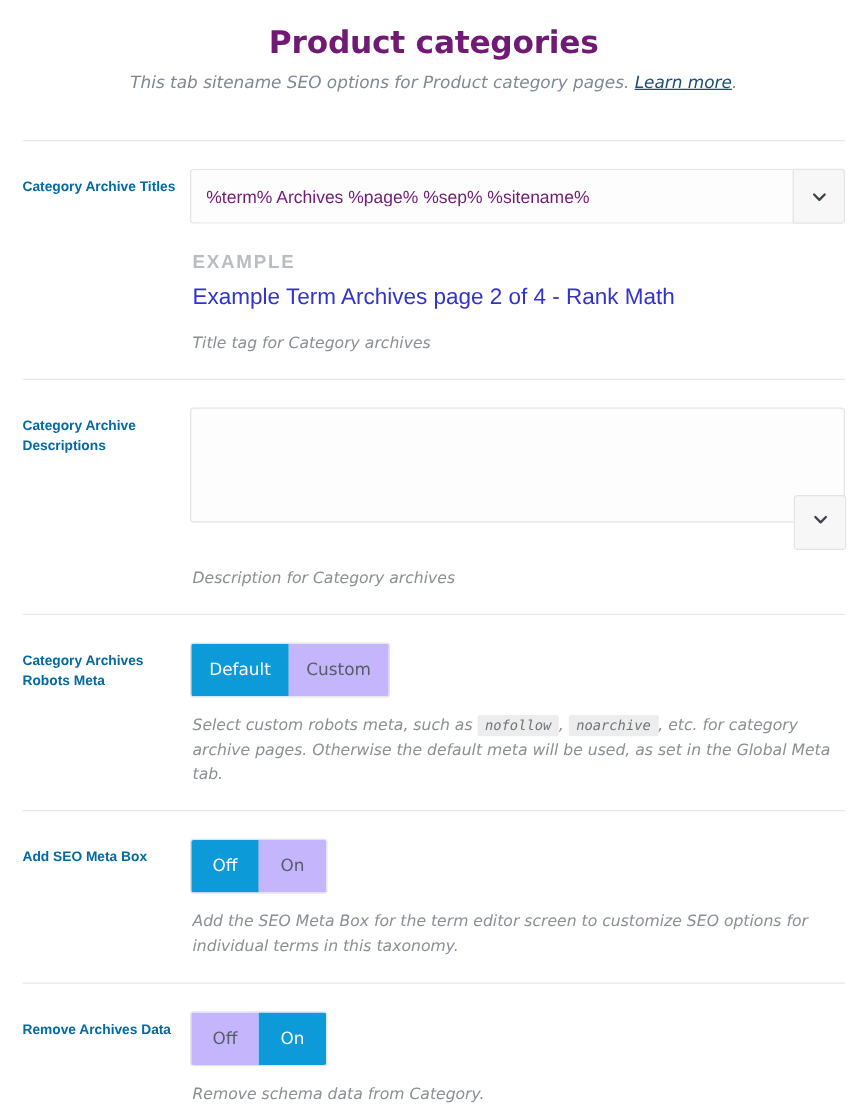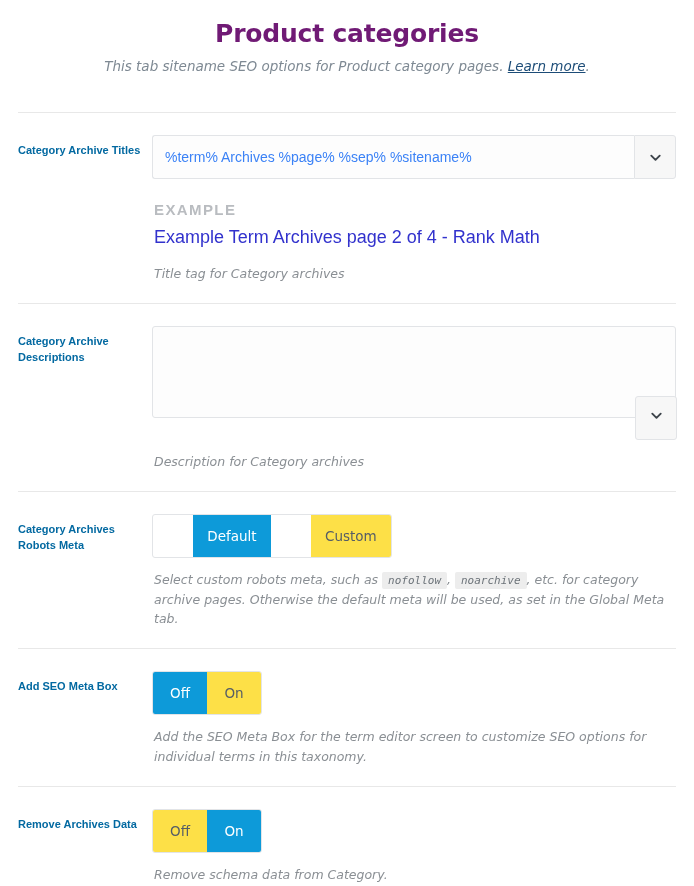--- a/index.html
+++ b/index.html
@@ -87,21 +87,21 @@
   }
   .text-input {
     flex: 1 1 auto;
     min-width: 0;
     height: 44px;
     border: 1px solid #e2e4e7;
     border-right: none;
     background: #fdfdfd;
     font-family: "Liberation Sans", sans-serif;
     font-size: 14px;
-    color: #3b82f6;
+    color: #701a75;
     padding: 0 12px;
     border-radius: 3px 0 0 3px;
     outline: none;
   }
   .chevron-btn {
     flex: 0 0 42px;
     width: 42px;
     height: 44px;
     border: 1px solid #e2e4e7;
     background: #f7f7f7;
@@ -183,30 +183,30 @@
   }
   .toggle-opt {
     font-family: "DejaVu Sans", sans-serif;
     font-size: 13.5px;
     padding: 0 14px;
     height: 42px;
     min-width: 54px;
     display: flex;
     align-items: center;
     justify-content: center;
-    background: #fde047;
+    background: #c4b5fd;
     color: #555d66;
     cursor: pointer;
     user-select: none;
   }
   .toggle-opt.active {
     background: #0d9ad9;
     color: #ffffff;
   }
-  .toggle-opt.wide { min-width: 78px; margin-left: 40px; }
+  .toggle-opt.wide { min-width: 78px; }
 
   code.inline-code {
     font-family: "DejaVu Sans Mono", monospace;
     font-style: italic;
     font-size: 11px;
     background: #ededed;
     color: #6c7379;
     padding: 2px 6px;
     border-radius: 2px;
   }

